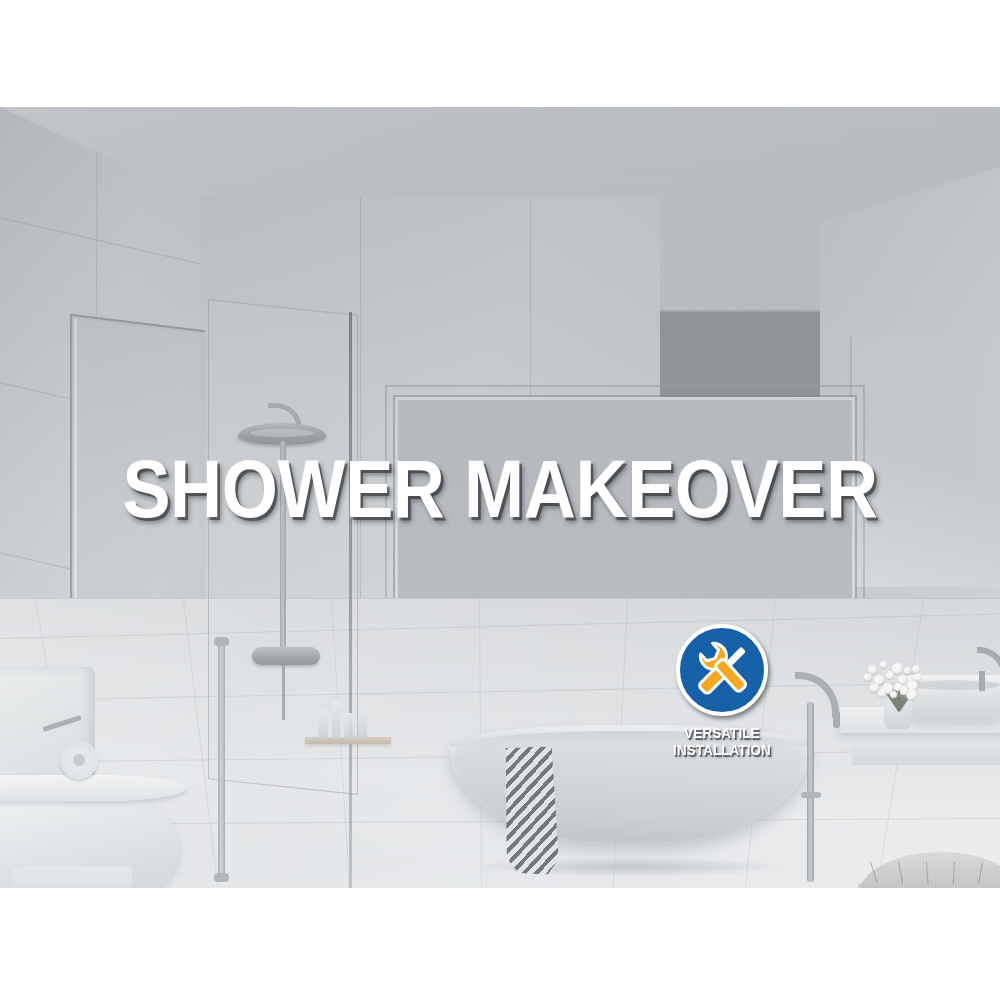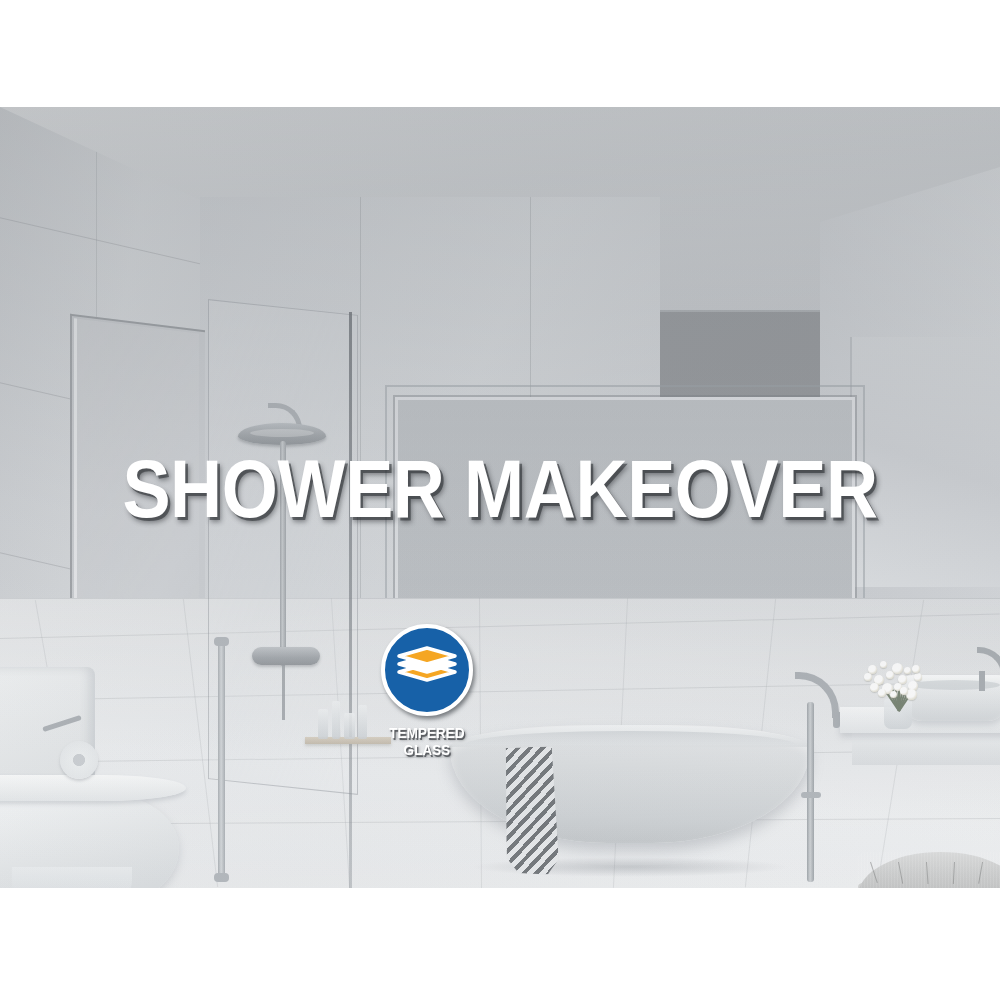--- a/index.html
+++ b/index.html
@@ -621,34 +621,41 @@
 
     <div class="glassveil"></div>
     <div class="veil"></div>
   </div>
 
   <div id="title">SHOWER MAKEOVER</div>
 
   <div id="features">
 
 
-    <div class="feature f1">
+
+
+    <div class="feature f3">
       <div class="circle">
         <svg width="84" height="84" viewBox="0 0 84 84">
-          <g stroke="#ffffff" stroke-width="3.5" stroke-linejoin="round">
-            <polygon points="42,52 14,44 42,36 70,44" fill="#f5a623"></polygon>
-            <polygon points="42,44 14,36 42,28 70,36" fill="#ffffff"></polygon>
-            <polygon points="42,36 14,28 42,20 70,28" fill="#f5a623"></polygon>
+
+          <g transform="rotate(45 42 42)">
+            <rect x="39" y="12" width="7" height="26" rx="2" fill="#ffffff"></rect>
+            <rect x="37" y="36" width="11" height="9" rx="2" fill="#f5a623" stroke="#ffffff" stroke-width="2"></rect>
+            <rect x="36" y="43" width="13" height="27" rx="4" fill="#f5a623" stroke="#ffffff" stroke-width="3"></rect>
+          </g>
+
+          <g transform="rotate(-42 44 40)">
+            <path d="M44 14 a12 12 0 1 0 0 22 a12 12 0 1 0 0 -22 Z" fill="none"></path>
+            <path d="M36 14 L36 23 L44 27 L52 23 L52 14 a13 13 0 1 1 -16 0 Z" fill="#f5a623" stroke="#ffffff" stroke-width="3" stroke-linejoin="round"></path>
+            <rect x="38" y="32" width="12" height="36" rx="4" fill="#f5a623" stroke="#ffffff" stroke-width="3"></rect>
           </g>
         </svg>
       </div>
-      <div class="flabel">TEMPERED
-GLASS</div>
-    </div>
-
-
+      <div class="flabel">VERSATILE
+INSTALLATION</div>
+    </div>
 
   </div>
 
   <div class="band top"></div>
   <div class="band bottom"></div>
 
 </div>
 
 </body></html>

